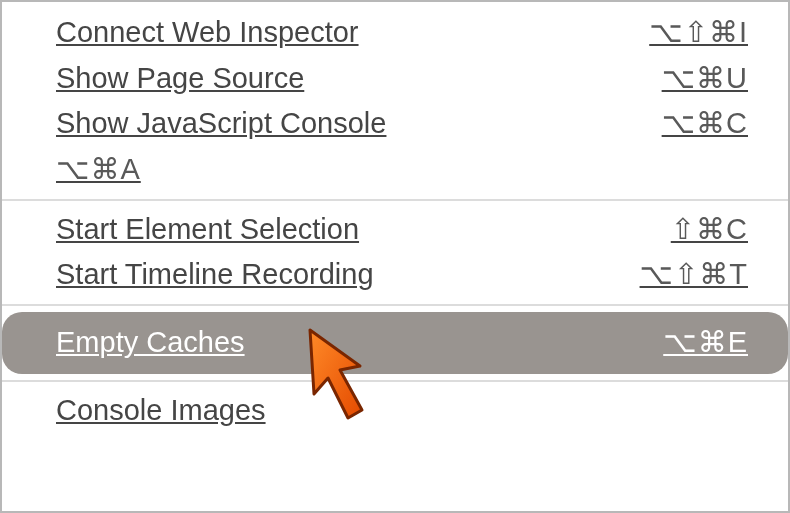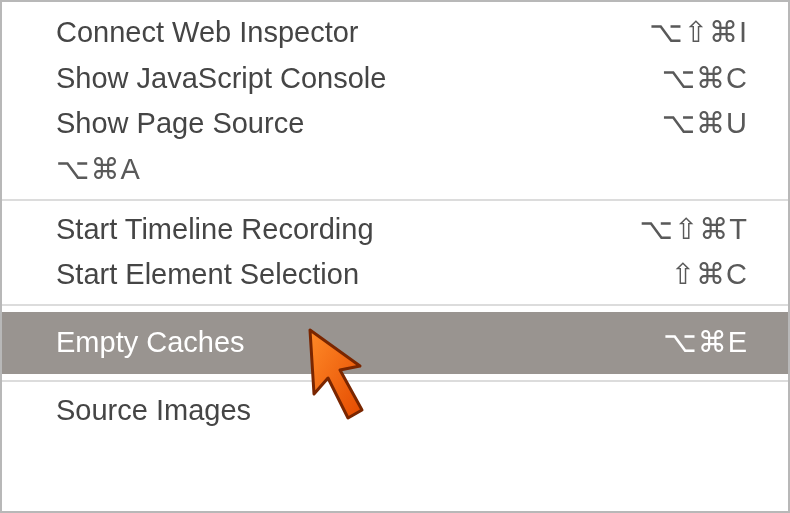--- a/index.html
+++ b/index.html
@@ -20,32 +20,34 @@
       background: #dcdcdc;
       margin: 6px 0;
     }
     .menu-item {
       display: flex;
       align-items: center;
       justify-content: space-between;
       padding: 4px 40px 4px 54px;
       line-height: 1.3;
       color: #454545;
+      text-decoration: underline;
     }
     .menu-item .shortcut {
       letter-spacing: 1px;
       text-align: right;
       font-weight: 400;
       color: #595959;
     }
     .menu-item.highlight {
       background: #999490;
       color: #fff;
       padding-top: 12px;
       padding-bottom: 12px;
+      border-radius: 20px;
     }
     .menu-item.highlight .shortcut { color: #fff; }
     .group-top-pad { height: 8px; }
     
     .cursor {
       position: absolute;
       left: 302px;
       top: 322px;
       pointer-events: none;
     }
@@ -55,53 +57,53 @@
 
 <div class="menu">
 
   <div class="group-top-pad"></div>
 
   <div class="menu-item">
     <span>Connect Web Inspector</span>
     <span class="shortcut">⌥⇧⌘I</span>
   </div>
   <div class="menu-item">
+    <span>Show Page Source</span>
+    <span class="shortcut">⌥⌘U</span>
+  </div>
+  <div class="menu-item">
     <span>Show JavaScript Console</span>
     <span class="shortcut">⌥⌘C</span>
-  </div>
-  <div class="menu-item">
-    <span>Show Page Source</span>
-    <span class="shortcut">⌥⌘U</span>
   </div>
   <div class="menu-item">
     <span class="shortcut">⌥⌘A</span>
   </div>
 
   <div class="sep"></div>
 
   <div class="menu-item">
+    <span>Start Element Selection</span>
+    <span class="shortcut">⇧⌘C</span>
+  </div>
+  <div class="menu-item">
     <span>Start Timeline Recording</span>
     <span class="shortcut">⌥⇧⌘T</span>
-  </div>
-  <div class="menu-item">
-    <span>Start Element Selection</span>
-    <span class="shortcut">⇧⌘C</span>
   </div>
 
   <div class="sep"></div>
 
   <div class="menu-item highlight">
     <span>Empty Caches</span>
     <span class="shortcut">⌥⌘E</span>
   </div>
 
   <div class="sep"></div>
 
   <div class="menu-item">
-    <span>Source Images</span>
+    <span>Console Images</span>
     <span class="shortcut"></span>
   </div>
 
 </div>
 
 <svg class="cursor" width="90" height="100" viewBox="0 0 90 100">
   <defs>
     <linearGradient id="og" x1="0" y1="0" x2="1" y2="1">
       <stop offset="0%" stop-color="#ff8a28"></stop>
       <stop offset="100%" stop-color="#e44a00"></stop>

